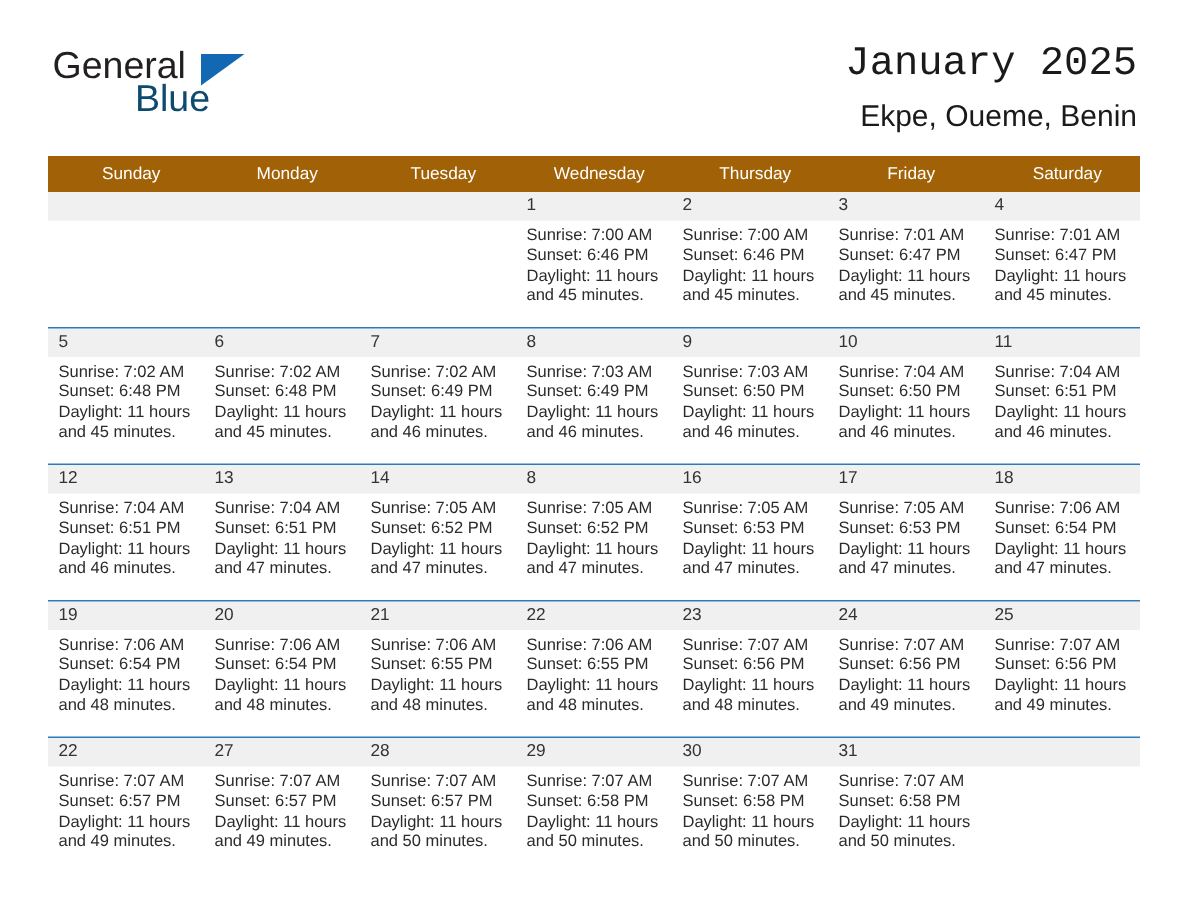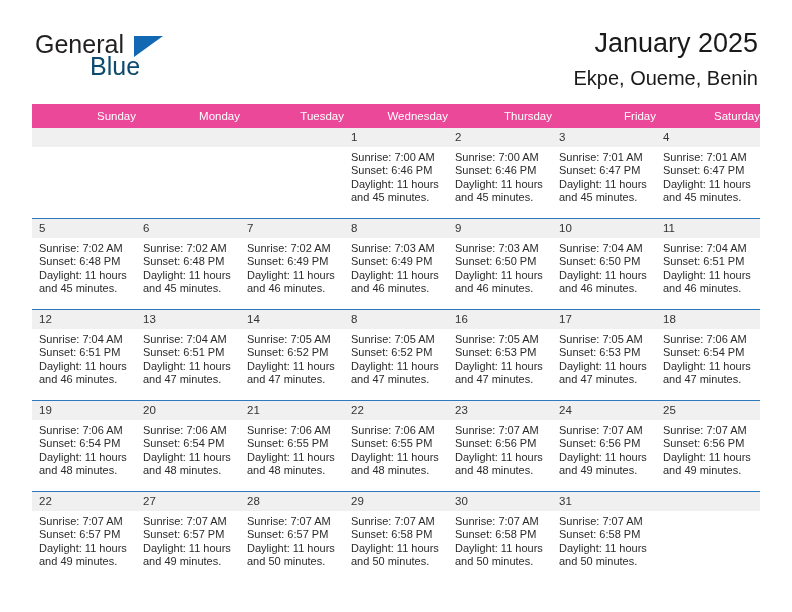--- a/index.html
+++ b/index.html
@@ -67,21 +67,21 @@
 
   .title-block {
     position: absolute;
     right: 0;
     top: 0;
     text-align: right;
   }
   .cal-title {
     font-size: 27px;
     color: #1a1a1a;
-    font-family: Liberation Sans, sans-serif;
+    font-family: Liberation Mono, monospace;
     line-height: 1.15;
     font-weight: normal;
     margin: 0;
   }
   .cal-subtitle {
     margin-top: 8px;
     font-size: 20px;
     color: #1a1a1a;
     font-family: "Liberation Sans", sans-serif;
   }
@@ -89,25 +89,25 @@
   
   .calendar {
     position: absolute;
     left: 32px;
     top: 104px;
     width: 728px;
     border-collapse: collapse;
     table-layout: fixed;
   }
   .calendar th {
-    background: #ec4899;
+    background: #a16207;
     color: #ffffff;
     font-weight: normal;
     font-size: 11.5px;
-    text-align: right;
+    text-align: center;
     padding: 5px 0 5px 7px;
     font-family: "Liberation Sans", sans-serif;
     border: none;
     height: 14px;
   }
   .calendar td {
     vertical-align: top;
     padding: 0;
     border: none;
     width: 104px;

